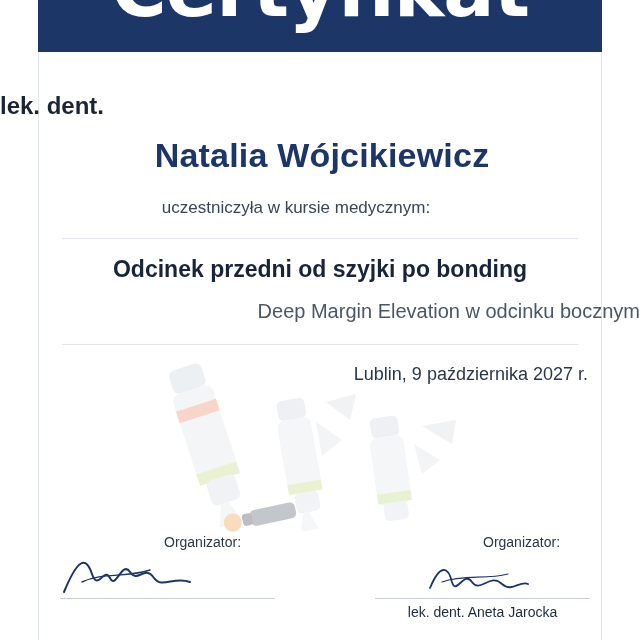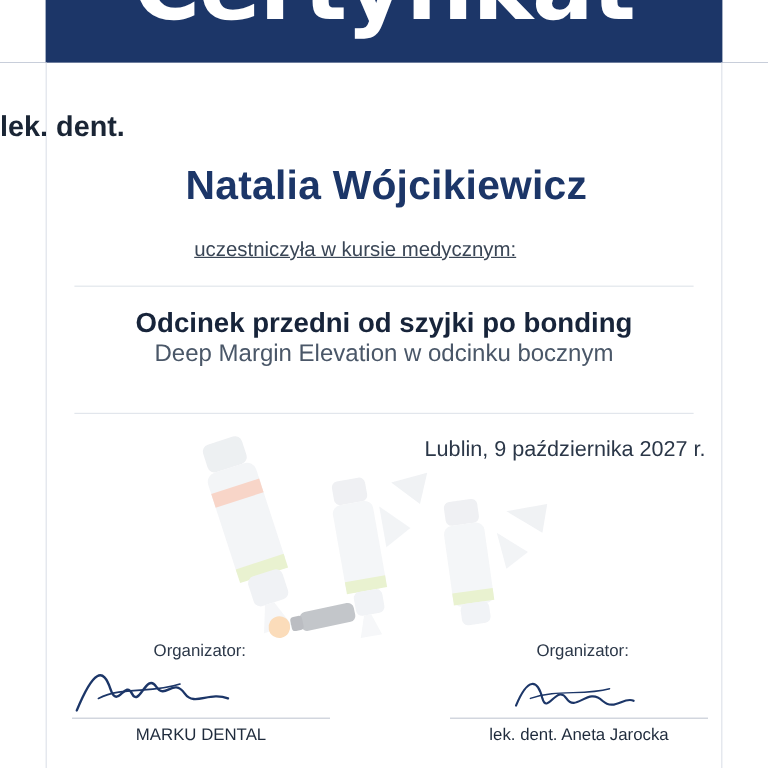--- a/index.html
+++ b/index.html
@@ -92,21 +92,20 @@
     letter-spacing: 0.2px;
   }
   .subline {
     position: absolute;
     left: 0;
     top: 198px;
     width: 592px;
     text-align: center;
     font-size: 17px;
     color: #3a4656;
-    text-decoration: underline;
   }
 
   .hr {
     position: absolute;
     left: 62px;
     width: 516px;
     height: 1px;
     background: #e2e6ec;
   }
   .hr.top { top: 238px; }
@@ -118,23 +117,23 @@
     top: 256px;
     width: 640px;
     text-align: center;
     font-size: 23px;
     font-weight: bold;
     color: #17243a;
   }
   .course-sub {
     position: absolute;
     left: 0;
-    top: 284px;
-    width: 640px;
-    text-align: center;
+    top: 300px;
+    width: 640px;
+    text-align: right;
     font-size: 20px;
     color: #4a5768;
   }
 
   .place-date {
     position: absolute;
     right: 52px;
     top: 364px;
     font-size: 18px;
     color: #2b3748;
@@ -149,20 +148,21 @@
     width: 380px;
     height: 220px;
     opacity: 0.55;
   }
 
   
   .sig-label {
     position: absolute;
     font-size: 14px;
     color: #2b3748;
+    margin-left: 36px;
   }
   .sig-label.organizer { left: 128px; top: 534px; }
   .sig-label.leader { left: 447px; top: 534px; }
 
   .sig-line {
     position: absolute;
     height: 1px;
     background: #c8cdd6;
   }
   .sig-line.left { left: 60px; top: 598px; width: 215px; }
@@ -260,16 +260,15 @@
   </svg>
 
   <svg class="scribble right" viewBox="0 0 110 44">
     <path d="M6 32 C 16 8, 24 10, 28 26 C 32 40, 40 14, 48 26 C 56 38, 66 16, 78 28 C 88 37, 96 24, 104 28" fill="none" stroke="#1c3668" stroke-width="1.8" stroke-linecap="round"></path>
     <path d="M18 26 C 40 18, 62 24, 84 18" fill="none" stroke="#1c3668" stroke-width="1.2" stroke-linecap="round"></path>
   </svg>
 
   <div class="sig-line left"></div>
   <div class="sig-line right"></div>
 
-  <div class="sig-name left">MARKU DENTAL</div>
   <div class="sig-name right">lek. dent. Aneta Jarocka</div>
 
 </div>
 
 </body></html>

